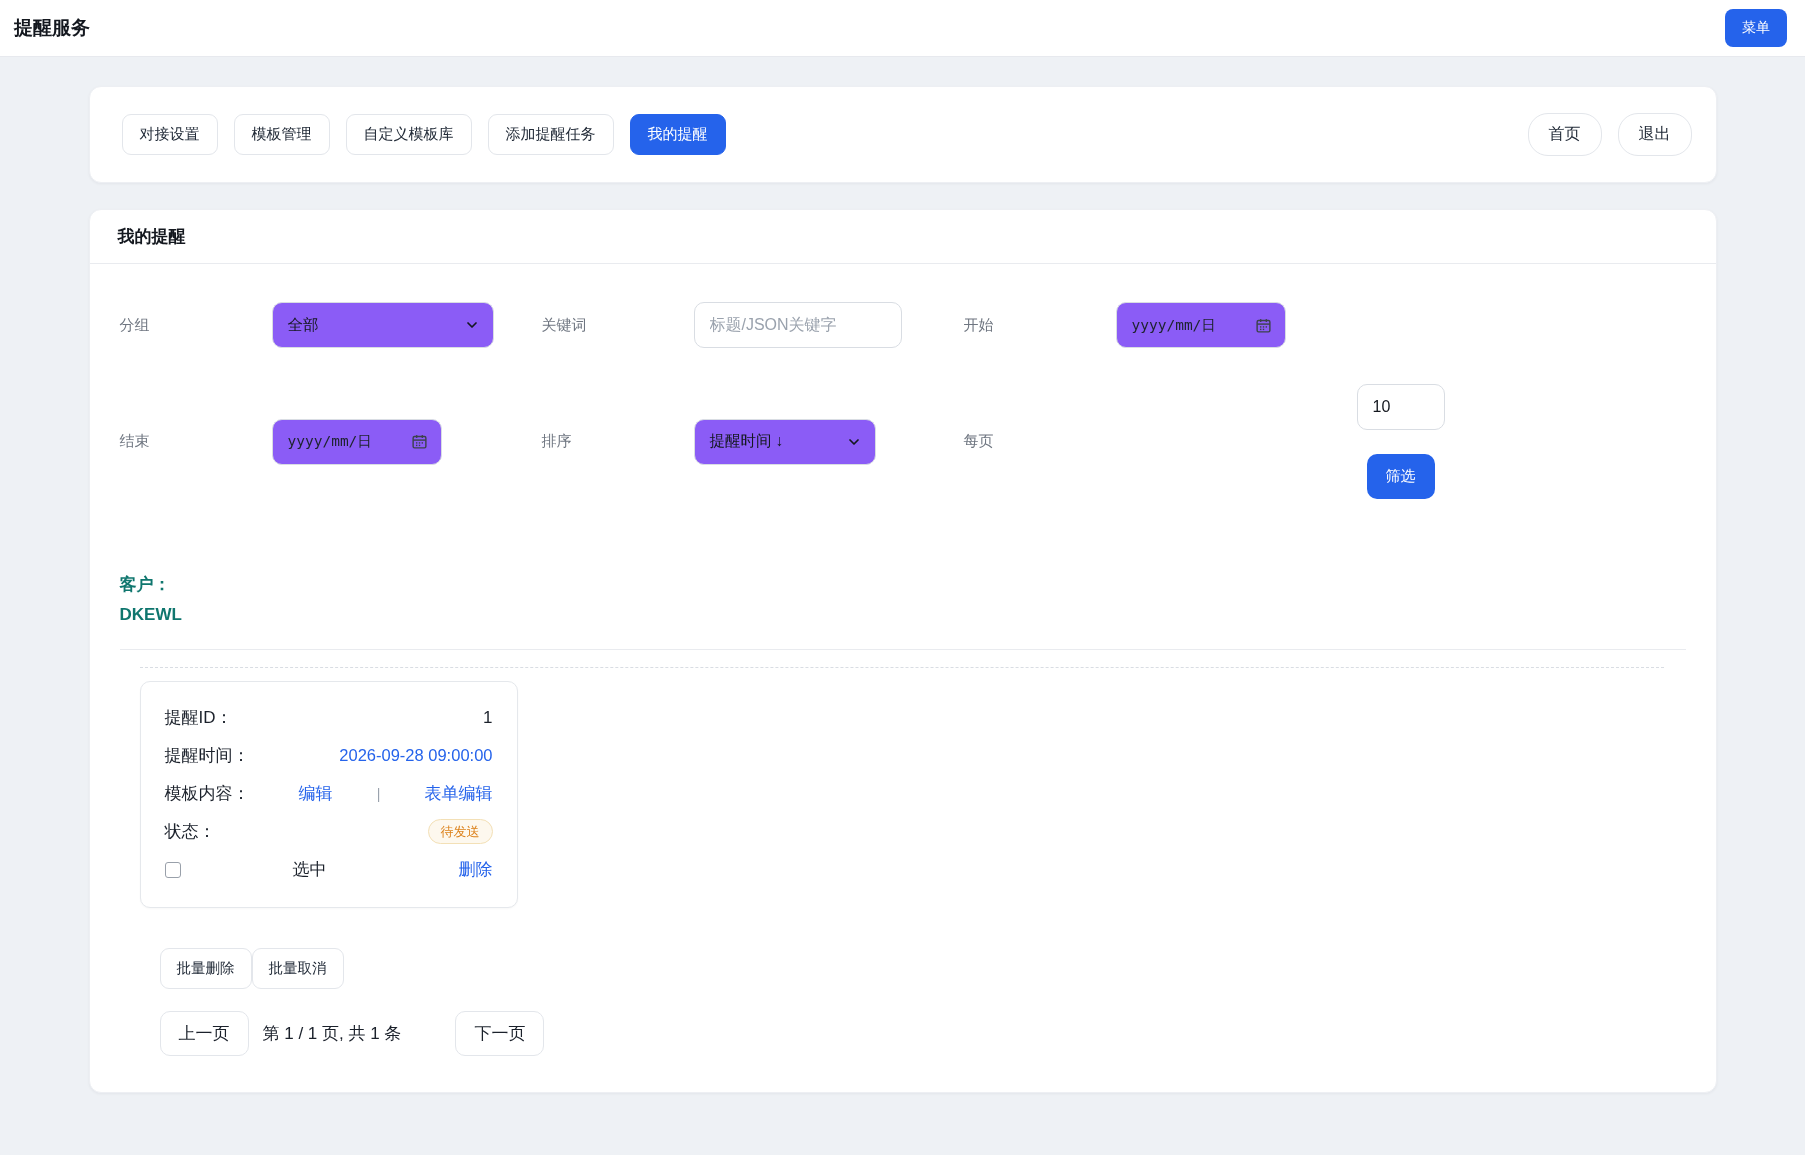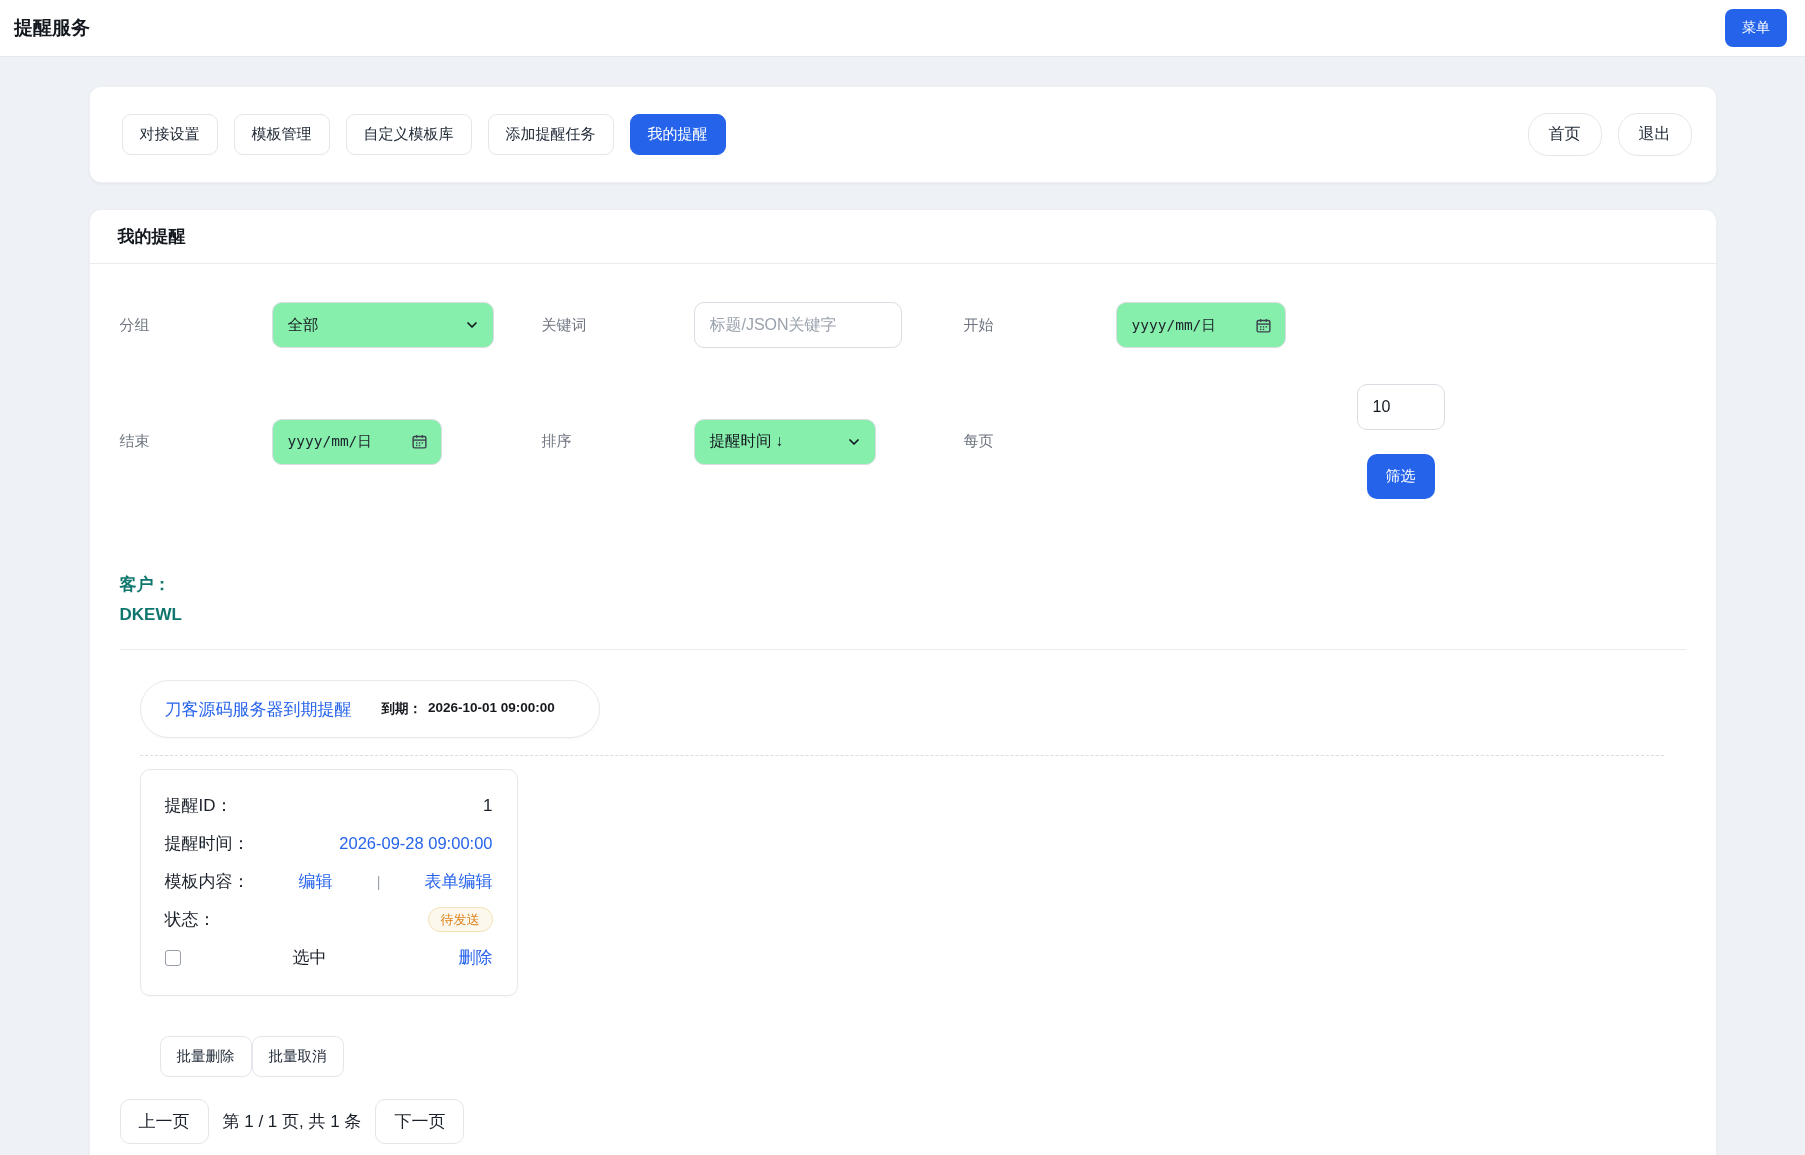--- a/index.html
+++ b/index.html
@@ -46,21 +46,21 @@
   }
   .panel-body { padding: 0 30px; }
   
   .filter-grid {
     display: grid; grid-template-columns: 152px 270px 152px 270px 152px auto;
     row-gap: 36px; align-items: center; margin-top: 38px;
   }
   .f-label { color: #6f7681; font-size: 15px; }
   .control {
     height: 46px; border: 1px solid #d9dde3; border-radius: 10px;
-    display: flex; align-items: center; background: #86efac; cursor: pointer;
+    display: flex; align-items: center; background: #8b5cf6; cursor: pointer;
   }
   .select-box { justify-content: space-between; padding: 0 13px 0 15px; font-size: 15.5px; color: #14181f; }
   .group-select { width: 222px; }
   .sort-select { width: 182px; }
   .text-input {
     width: 208px; height: 46px; padding: 0 15px; font-size: 16px;
     border: 1px solid #d9dde3; border-radius: 10px; color: #14181f;
     font-family: inherit; outline: none;
   }
   ::placeholder { color: #9aa2ad; opacity: 1; }
@@ -107,21 +107,21 @@
     width: 16px; height: 16px; appearance: none; border: 1.5px solid #99a0aa;
     border-radius: 3px; background: #fff; cursor: pointer; margin-right: 10px;
   }
   .r-delete { margin-left: 30px; }
   
   .batch-row { margin-top: 40px; display: flex; gap: 0; padding-left: 40px; }
   .batch-row .btn-light { font-size: 14.5px; padding: 10px 16px; }
   .pagination { margin-top: 22px; display: flex; align-items: center; gap: 14px; }
   .btn-page {
     background: #fff; border: 1px solid #e3e6eb; border-radius: 10px;
-    padding: 10px 18px; font-size: 17px; color: #1b212b; cursor: pointer; font-family: inherit;
+    padding: 10px 18px; font-size: 17px; color: #1b212b; cursor: pointer; font-family: inherit; margin-left: 40px;
   }
   .page-info { font-size: 17px; color: #1b212b; }
   .icon { display: inline-flex; align-items: center; }
 </style>
 </head>
 <body>
 
 <header class="topbar">
   <div class="app-title">提醒服务</div>
   <button class="menu-btn">菜单</button>
@@ -215,27 +215,20 @@
           <button class="btn-primary">筛选</button>
         </div>
       </div>
 
       <div class="customer-heading">
         <span>客户：</span>
         <span>DKEWL</span>
       </div>
 
       <div class="customer-content">
-        <div class="group-pill">
-          <a class="group-title">刀客源码服务器到期提醒</a>
-          <span class="due">
-            <span class="due-label">到期：</span>
-            <span class="due-time">2026-10-01 09:00:00</span>
-          </span>
-        </div>
 
         <div class="dashed"></div>
 
         <div class="reminder-card">
           <div class="r-row">
             <span>提醒ID：</span>
             <span class="r-id-val">1</span>
           </div>
           <div class="r-row">
             <span>提醒时间：</span>

